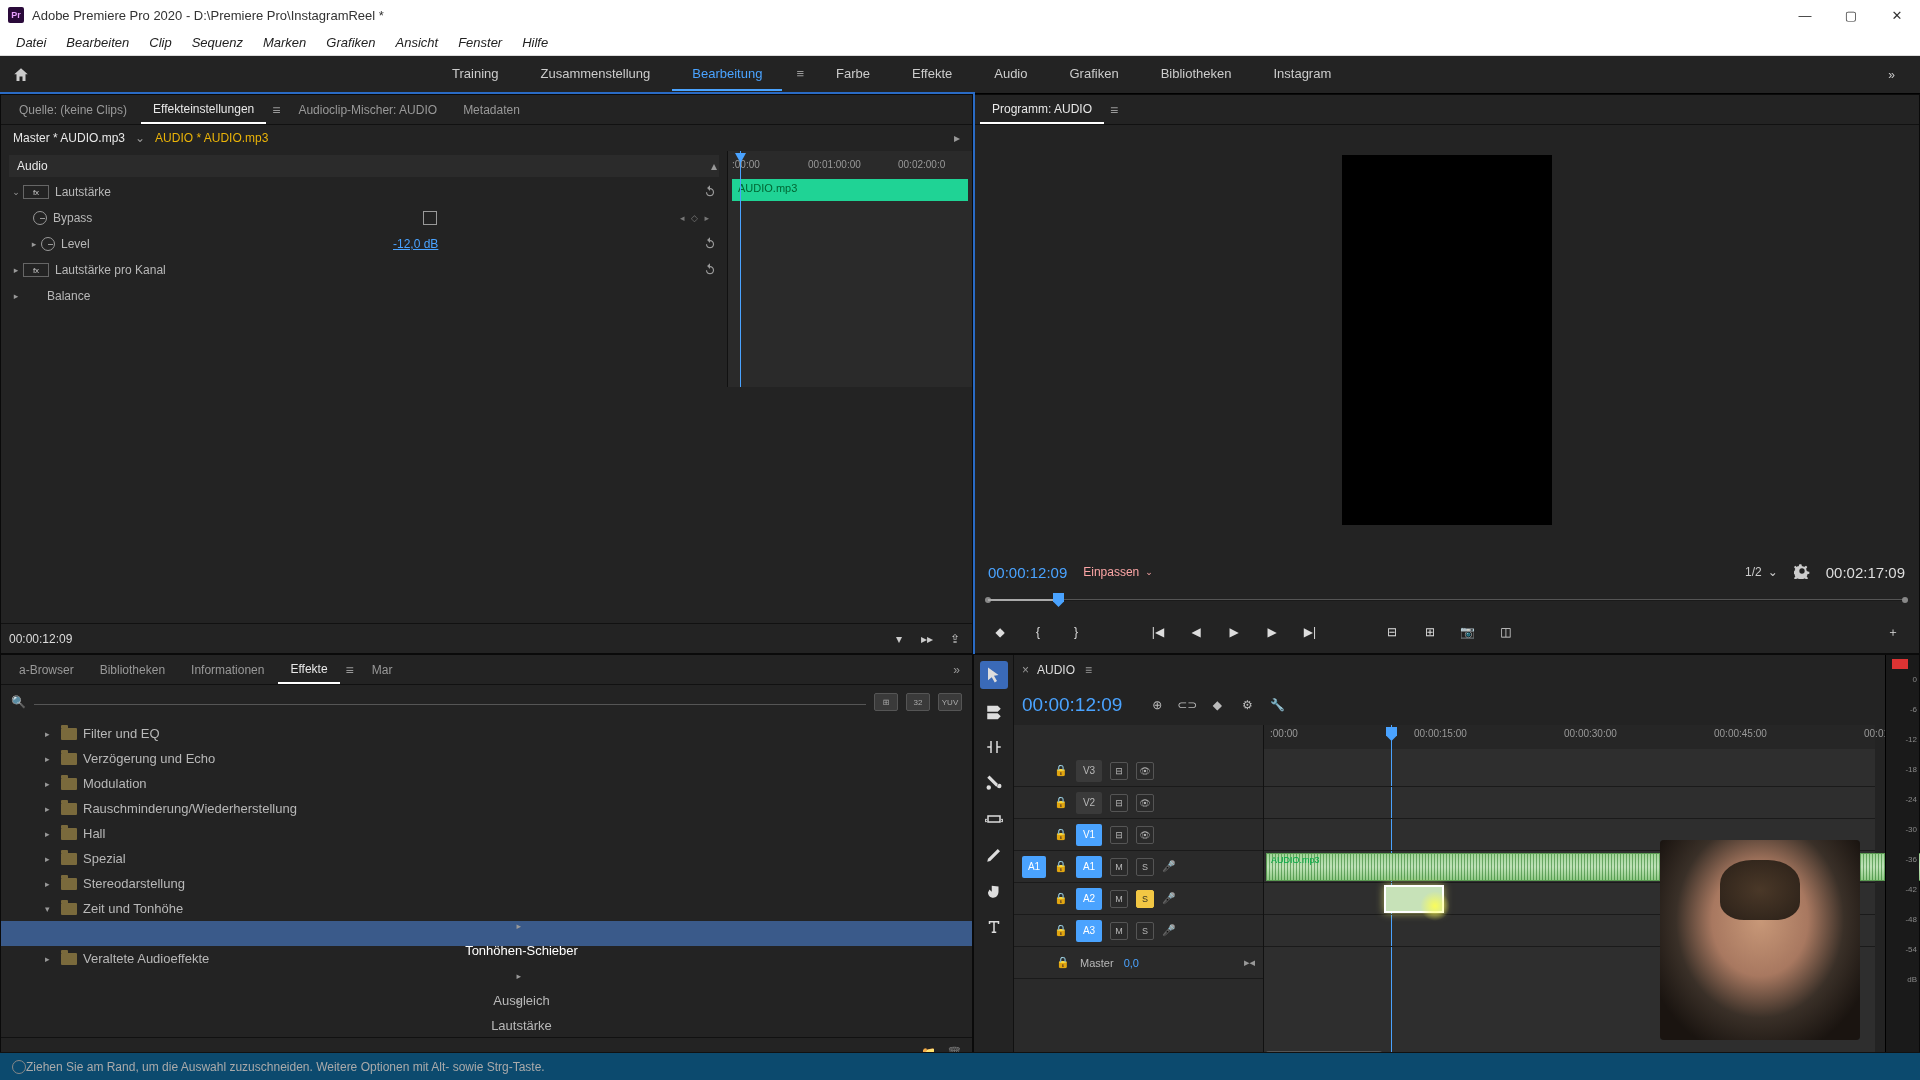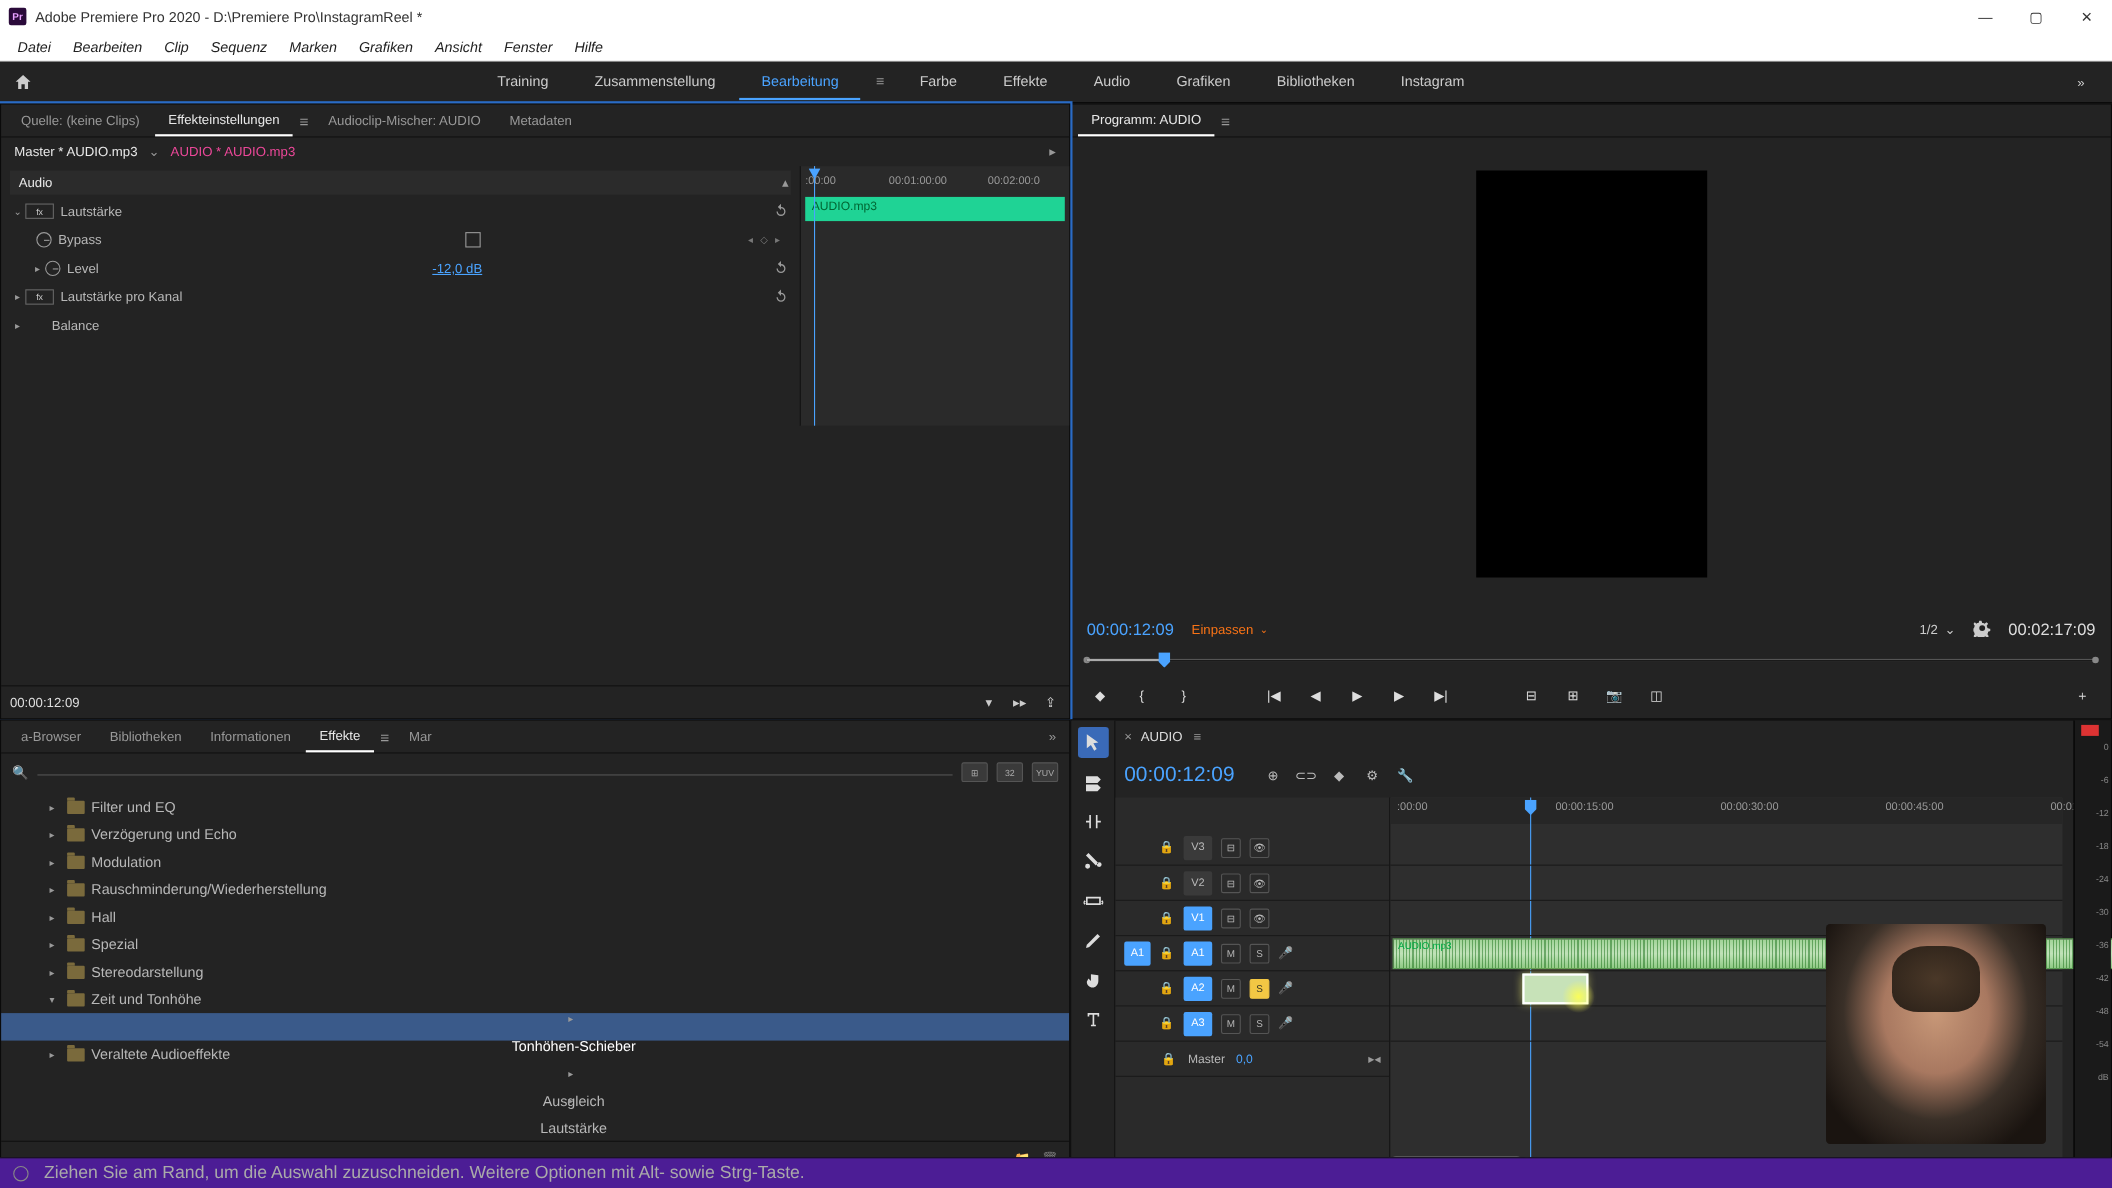--- a/index.html
+++ b/index.html
@@ -31,21 +31,21 @@
 
 .panel-tl { background:#232323; border:1px solid #0a0a0a; position:relative; display:flex; flex-direction:column; outline:2px solid #2a6bc5; }
 .tabs { display:flex; align-items:center; height:30px; border-bottom:1px solid #111; padding:0 6px; gap:2px; }
 .tabs .tab { padding:6px 12px; font-size:12px; color:#999; }
 .tabs .tab.active { color:#e8e8e8; border-bottom:2px solid #fff; }
 .tabs .tabmenu { font-size:14px; color:#999; padding:0 4px; }
 
 .clippath { height:26px; display:flex; align-items:center; padding:0 12px; gap:6px; font-size:12px; }
 .clippath .master { color:#e8e8e8; }
 .clippath .chev { color:#999; margin:0 4px; }
-.clippath .linked { color:#ec4899; }
+.clippath .linked { color:#eab308; }
 
 .ecbody { flex:1; display:flex; position:relative; }
 .ecprops { width:726px; padding:2px 0; }
 .ecrow { display:flex; align-items:center; height:26px; padding:0 8px; position:relative; }
 .ecrow .caret { width:14px; text-align:center; color:#999; font-size:9px; }
 .ecrow .fx { width:26px; height:14px; border:1px solid #666; font-size:8px; display:flex; align-items:center; justify-content:center; margin-right:6px; color:#ccc; }
 .ecrow .stopw { width:14px; height:14px; border:1.5px solid #999; border-radius:50%; margin-right:6px; position:relative; }
 .ecrow .stopw::after { content:''; position:absolute; width:5px; height:1px; background:#999; left:50%; top:50%; transform-origin:left; }
 .ecrow .label { flex:0 0 220px; }
 .ecrow .aheader { color:#e8e8e8; background:#2b2b2b; width:100%; padding:4px 8px; }
@@ -67,21 +67,21 @@
 .tlfooter .ficons { margin-left:auto; display:flex; gap:10px; }
 .tlfooter .ficons div { width:18px; height:18px; display:flex; align-items:center; justify-content:center; color:#ccc; }
 
 
 .panel-tr { background:#232323; border:1px solid #0a0a0a; display:flex; flex-direction:column; }
 .panel-tr .tabs { }
 .monitor { flex:1; display:flex; align-items:center; justify-content:center; position:relative; padding:10px 0; }
 .monitor .viewer { width:210px; height:370px; background:#000; }
 .moninfo { height:34px; display:flex; align-items:center; padding:0 14px; gap:16px; }
 .moninfo .tc { color:#4aa3ff; font-size:15px; font-weight:500; }
-.moninfo .fit { display:flex; align-items:center; gap:6px; font-size:12px; color:#f97316; }
+.moninfo .fit { display:flex; align-items:center; gap:6px; font-size:12px; color:#fca5a5; }
 .moninfo .fit .chev { font-size:9px; }
 .moninfo .spacer { flex:1; }
 .moninfo .res { font-size:12px; color:#ccc; display:flex; align-items:center; gap:6px; }
 .moninfo .wrench svg { width:16px; height:16px; fill:#ccc; }
 .moninfo .duration { font-size:15px; color:#ddd; }
 .scrubber { height:22px; position:relative; margin:0 14px; }
 .scrubber .track { position:absolute; top:10px; left:0; right:0; height:2px; background:#555; }
 .scrubber .played { position:absolute; top:10px; left:0; width:70px; height:2px; background:#aaa; }
 .scrubber .head { position:absolute; top:4px; left:65px; width:11px; height:14px; background:#4aa3ff; clip-path:polygon(0 0,100% 0,100% 60%,50% 100%,0 60%); }
 .scrubber .dot { position:absolute; top:8px; width:6px; height:6px; background:#888; border-radius:50%; }
@@ -160,21 +160,21 @@
 .meter { width:34px; background:#1a1a1a; border-left:1px solid #000; position:relative; font-size:8px; color:#888; }
 .meter .peak { position:absolute; top:4px; left:6px; width:16px; height:10px; background:#d33; }
 .meter .scale div { position:absolute; right:2px; }
 
 
 .webcam { position:absolute; right:60px; bottom:40px; width:200px; height:200px; background:#222; border-radius:4px; overflow:hidden; }
 .webcam .face { width:100%; height:100%; background:radial-gradient(ellipse 60% 70% at 50% 40%, #c89878 0%, #a87860 40%, #3a3028 70%, #1a1410 100%); position:relative; }
 .webcam .face::after { content:''; position:absolute; top:10%; left:30%; width:40%; height:30%; background:radial-gradient(#4a3828,#2a2018); border-radius:40% 40% 30% 30%; }
 
 
-.status { position:absolute; bottom:0; left:0; right:0; height:28px; background:#4c1d95; border-top:1px solid #111; display:flex; align-items:center; padding:0 12px; gap:14px; font-size:16px; color:#aaa; }
+.status { position:absolute; bottom:0; left:0; right:0; height:28px; background:#0c4a6e; border-top:1px solid #111; display:flex; align-items:center; padding:0 12px; font-size:12px; color:#aaa; }
 .status .sicon { width:14px; height:14px; border:1.5px solid #888; border-radius:50%; }
 
 </style>
 </head>
 <body>
 
 <div class="titlebar">
   <div class="appicon">Pr</div>
   <div>Adobe Premiere Pro 2020 - D:\Premiere Pro\InstagramReel *</div>
   <div class="winbtns">

